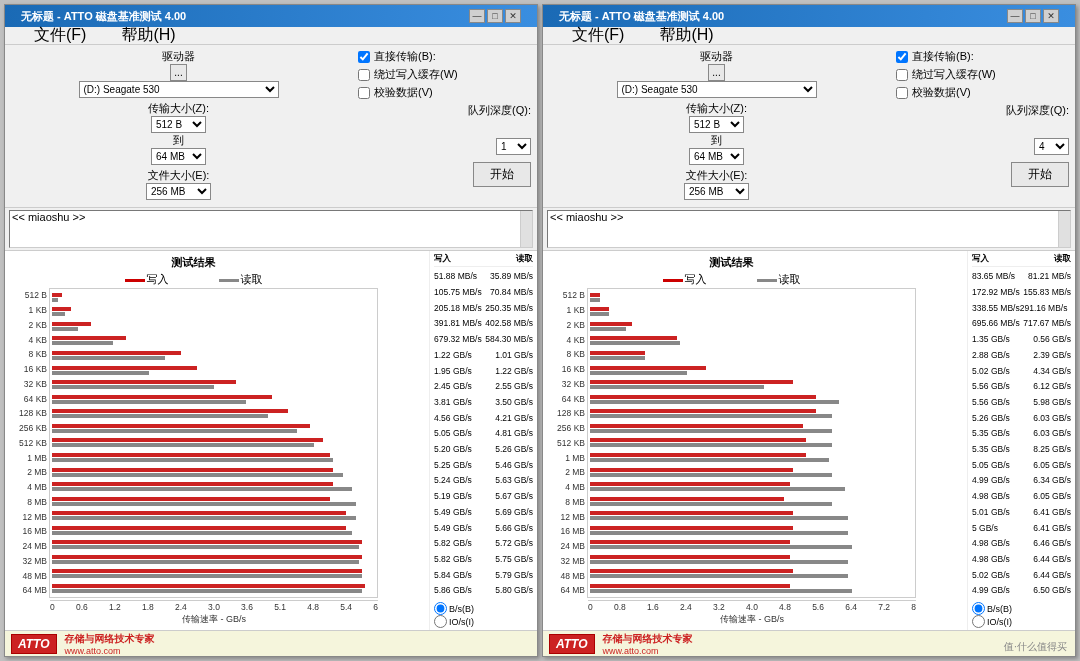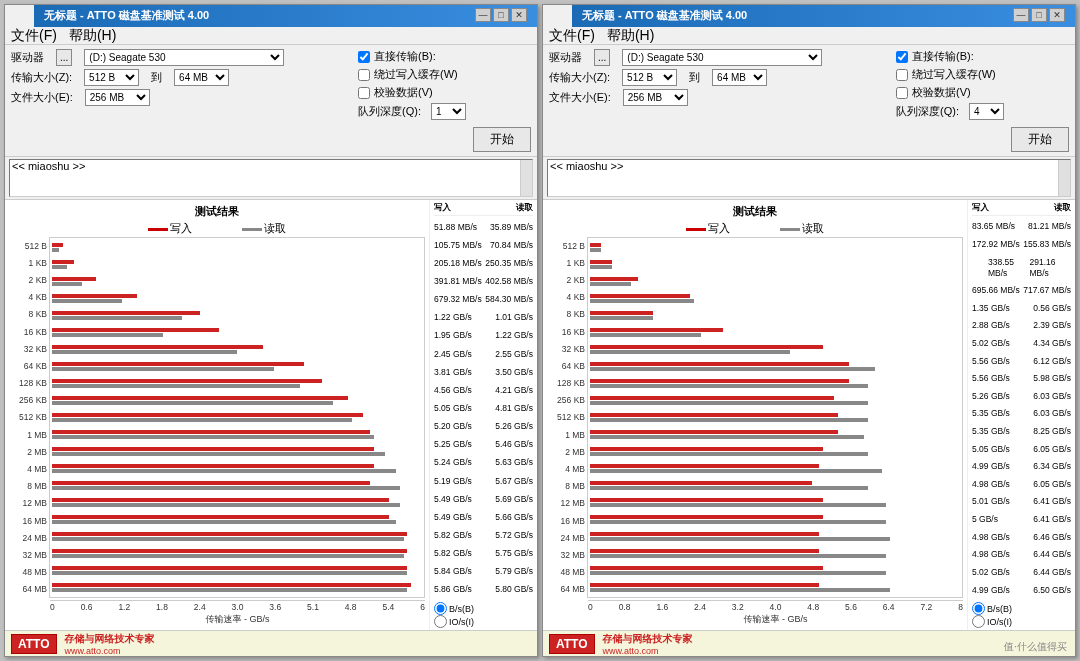--- a/index.html
+++ b/index.html
@@ -18,25 +18,25 @@
       background: #f0f0f0;
       border: 1px solid #888;
       flex: 1;
       display: flex;
       flex-direction: column;
       box-shadow: 2px 2px 4px rgba(0,0,0,0.3);
     }
     .title-bar {
       background: linear-gradient(to right, #1a6ab5, #3a8ee0);
       color: white;
-      padding: 3px 10px;
-      display: flex;
+      padding: 3px 16px;
+      display: flex;
+      align-items: center;
       justify-content: space-between;
       height: 22px;
-      margin-left: 29px;
     }
     .title-text {
       font-size: 11px;
       font-weight: bold;
     }
     .win-buttons {
       display: flex;
       gap: 2px;
     }
     .win-btn {
@@ -55,58 +55,62 @@
       background: #f0f0f0;
       border-bottom: 1px solid #ccc;
       padding: 2px 6px;
       display: flex;
       gap: 12px;
       height: 18px;
       align-items: center;
     }
     .menu-item {
       cursor: pointer;
-      font-size: 14px;
+      font-size: 16px;
+      margin-left: 23px;
     }
     .config-row {
       display: flex;
       align-items: center;
-      gap: 12px;
+      gap: 0;
       margin-bottom: 3px;
+      flex-direction: column;
     }
     .config-label {
       font-size: 11px;
       white-space: nowrap;
     }
     .checkbox-row {
       display: flex;
       align-items: center;
       gap: 4px;
     }
     .checkbox-row input[type=checkbox] { width: 12px; height: 12px; }
     .queue-row {
       display: flex;
-      align-items: center;
-      gap: 10px;
+      align-items: flex-end;
+      gap: 20px;
+      flex-direction: column;
     }
     .start-btn {
       background: #e8e8e8;
       border: 1px solid #888;
       padding: 3px 16px;
       cursor: pointer;
       font-size: 12px;
       margin-top: 4px;
       align-self: flex-end;
     }
     .chart-section {
       flex: 1;
       display: flex;
       background: white;
       border-top: 1px solid #ccc;
       overflow: hidden;
+      gap: 47px;
     }
     .chart-left {
       flex: 1;
       padding: 4px;
       display: flex;
       flex-direction: column;
     }
     .chart-title {
       text-align: center;
       font-size: 11px;
@@ -124,20 +128,21 @@
       padding: 0 6px;
       gap: 8px;
     }
     .atto-logo {
       background: #cc2222;
       color: white;
       font-weight: bold;
       font-size: 12px;
       padding: 2px 6px;
       border: 1px solid #aa0000;
+      font-style: italic;
     }
     .footer-text {
       font-size: 10px;
       color: #cc2222;
       font-weight: bold;
     }
     .footer-url { font-size: 9px; color: #cc2222; }
     select {
       font-size: 10px;
       height: 17px;
@@ -699,21 +704,21 @@
         </div>
         <div id="data-rows-2" style="flex:1; display:flex; flex-direction:column; justify-content:space-around;">
         <div style="display: flex; justify-content: space-between; font-size: 8.5px; line-height: 1.3;">
               <span>83.65 MB/s</span>
               <span>81.21 MB/s</span>
             </div>
             <div style="display: flex; justify-content: space-between; font-size: 8.5px; line-height: 1.3;">
               <span>172.92 MB/s</span>
               <span>155.83 MB/s</span>
             </div>
-            <div style="display: flex; justify-content: flex-start; font-size: 8.5px; line-height: 1.3; margin-left: 16px;">
+            <div style="display: flex; justify-content: flex-start; font-size: 8.5px; line-height: 1.3;">
               <span>338.55 MB/s</span>
               <span>291.16 MB/s</span>
             </div>
             <div style="display: flex; justify-content: space-between; font-size: 8.5px; line-height: 1.3;">
               <span>695.66 MB/s</span>
               <span>717.67 MB/s</span>
             </div>
             <div style="display: flex; justify-content: space-between; font-size: 8.5px; line-height: 1.3;">
               <span>1.35 GB/s</span>
               <span>0.56 GB/s</span>

